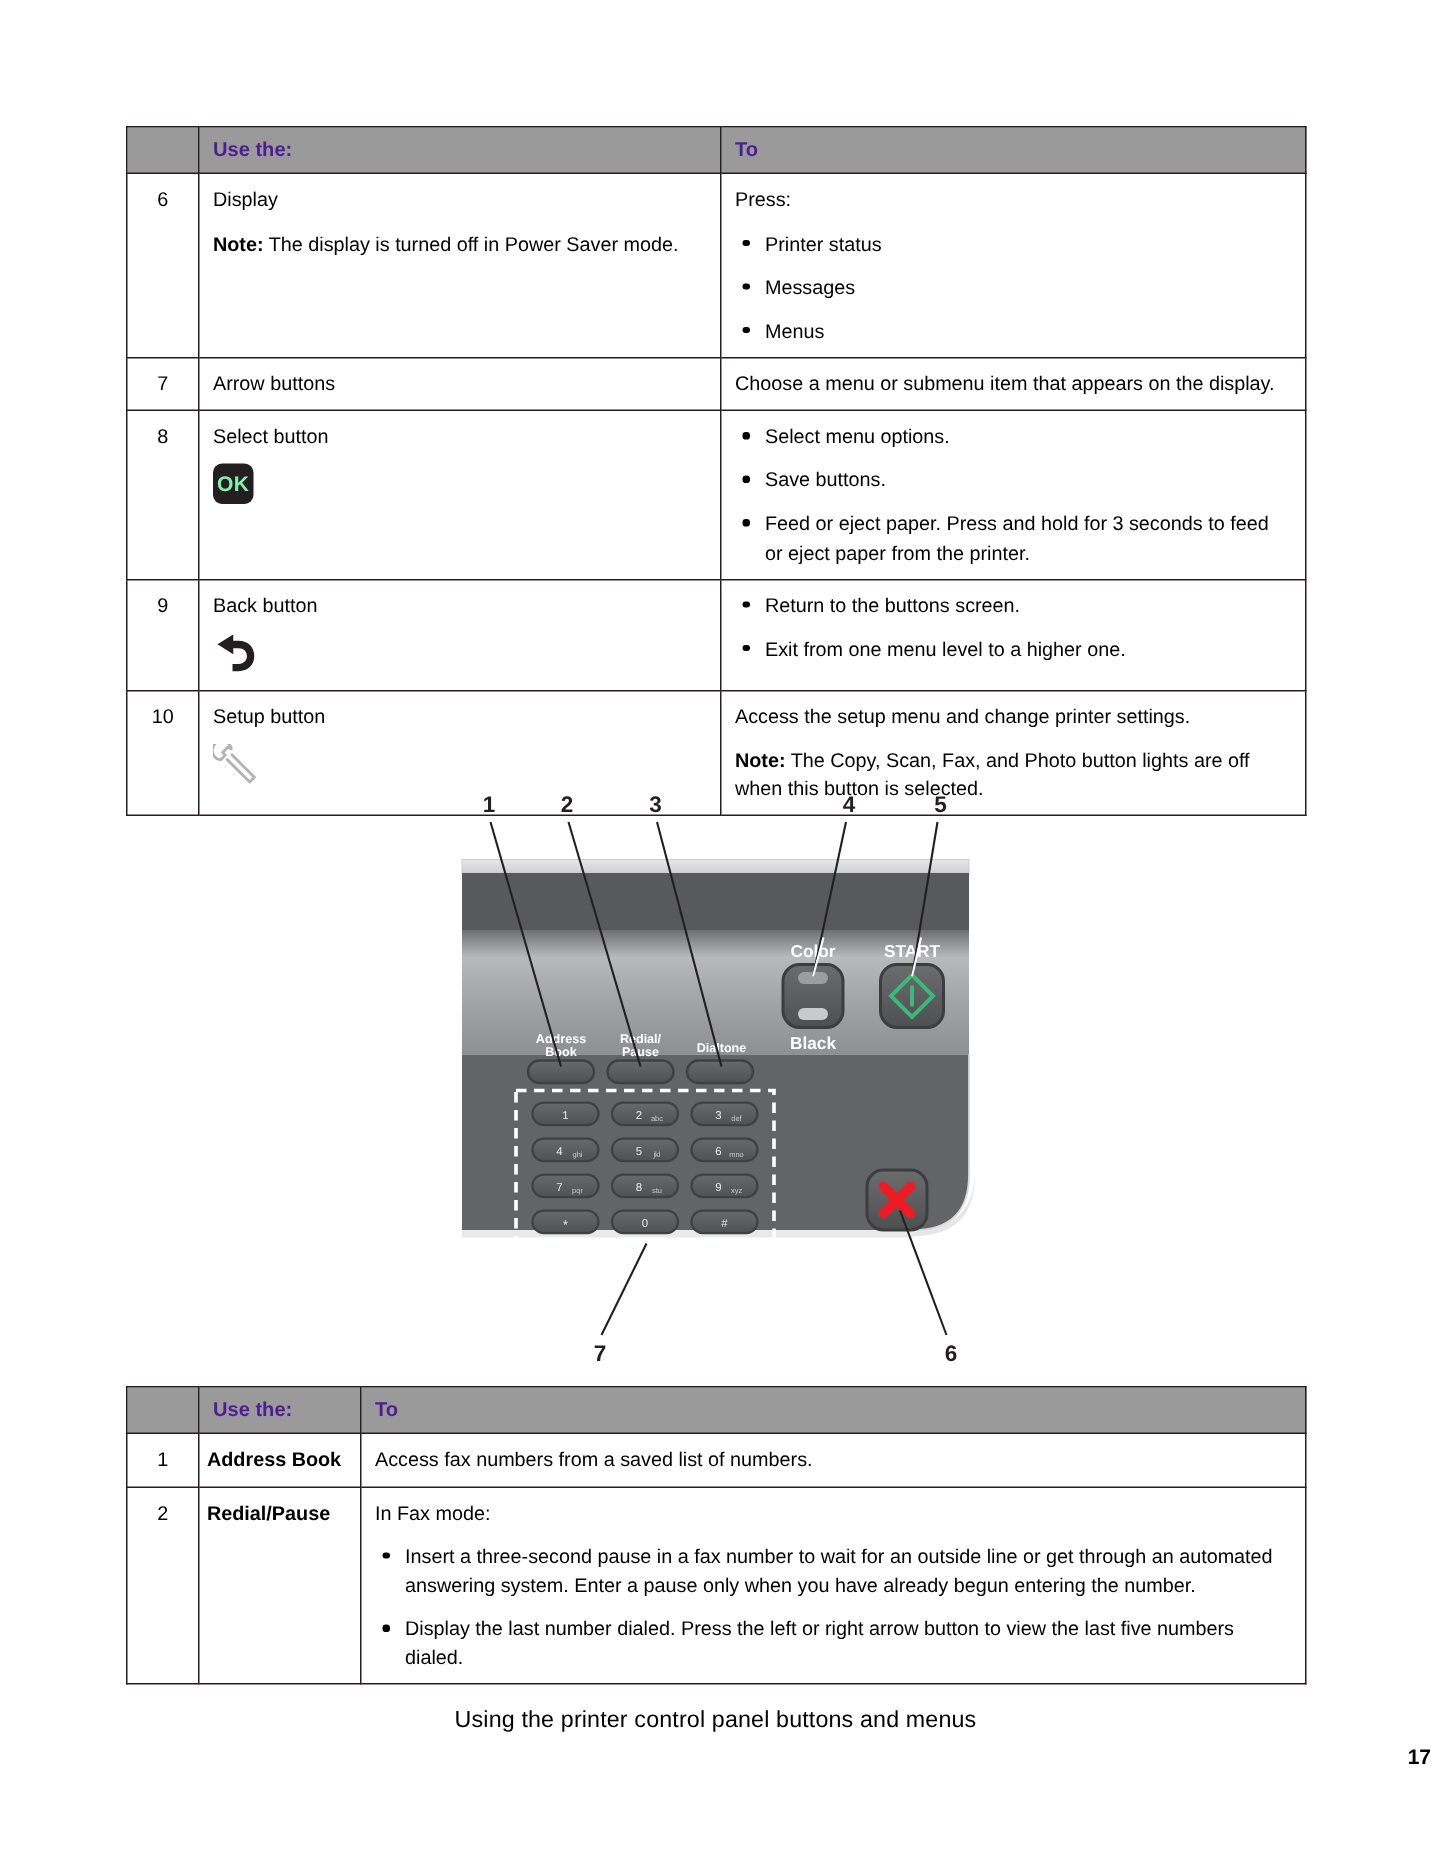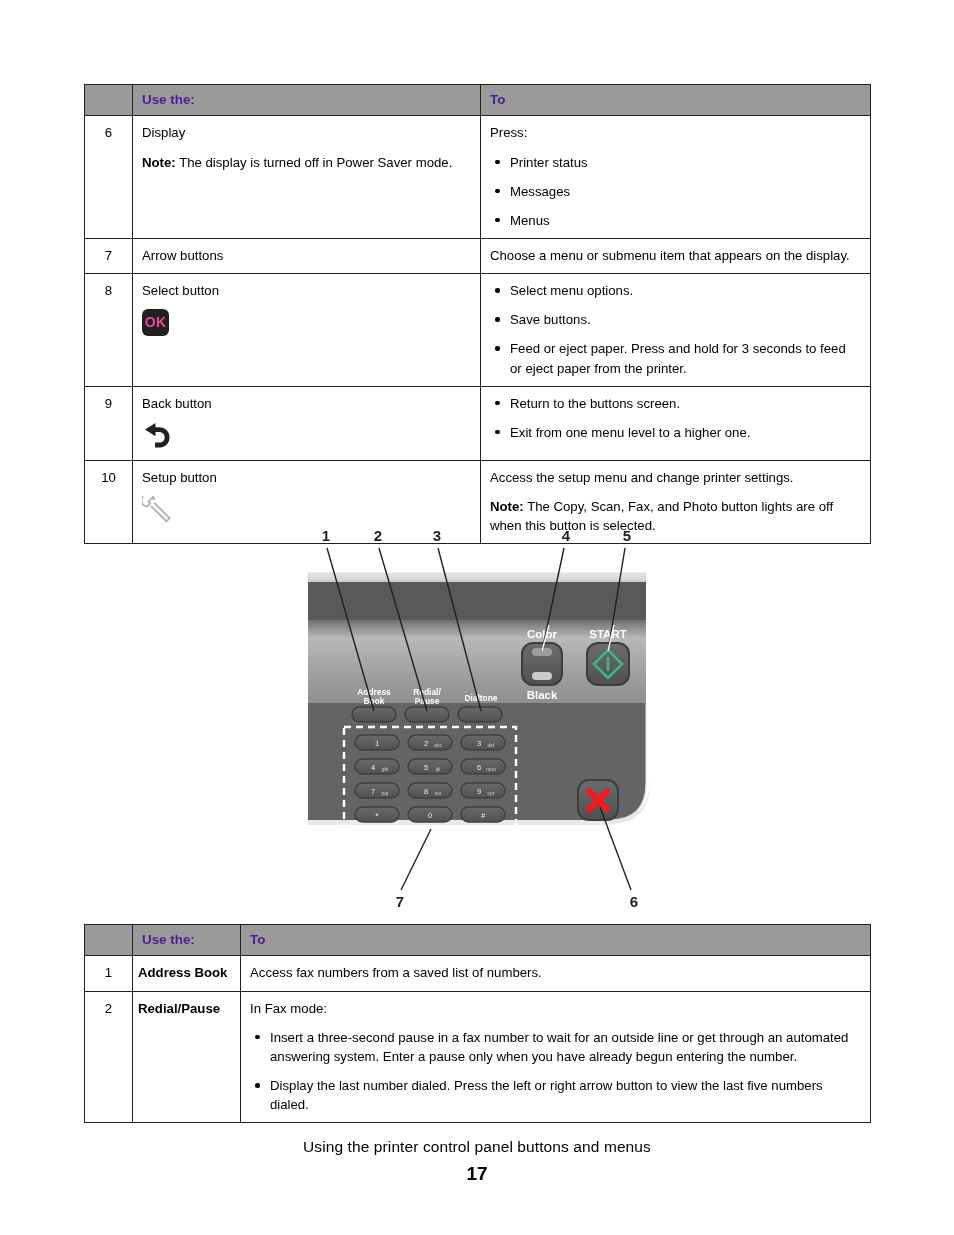--- a/index.html
+++ b/index.html
@@ -93,21 +93,21 @@
   #table-bottom col.c3 { width: 630px; }
   #table-bottom td.label-cell { font-weight: bold; white-space: nowrap; padding-left: 5px; padding-right: 4px;}
 
   
   .ok-badge {
     display: inline-block;
     width: 27px;
     height: 27px;
     background: #231f20;
     border-radius: 6px;
-    color: #ec4899;
+    color: #86efac;
     font-weight: bold;
     font-size: 14px;
     line-height: 27px;
     text-align: center;
     letter-spacing: 0.3px;
   }
   .icon-row { margin-top: 9px; height: 30px; }
 
   
   #diagram {
@@ -127,22 +127,23 @@
     text-align: center;
   }
   #footer-title {
     top: 1138px;
     font-size: 15.5px;
     letter-spacing: 0.1px;
     text-align: center;
   }
   #footer-page {
     top: 1163px;
-    font-size: 19px;
+    font-size: 14px;
     font-weight: bold;
+    text-align: right;
   }
 </style>
 </head>
 <body>
 
 <div class="page">
 
   <table class="doc-table" id="table-top">
     <colgroup>
         <col class="c1">

